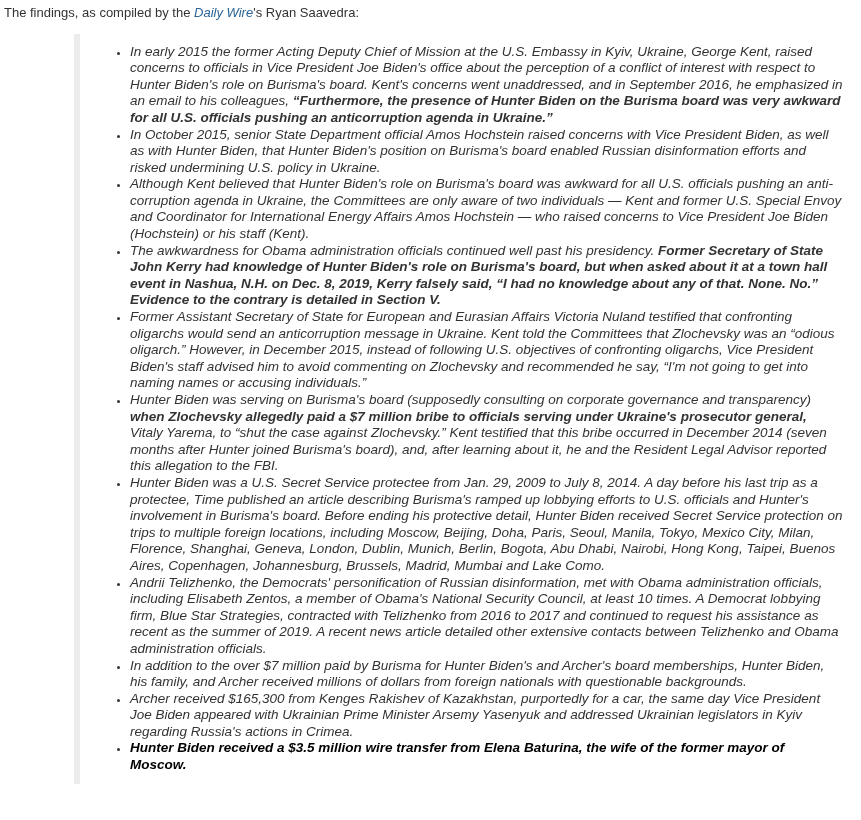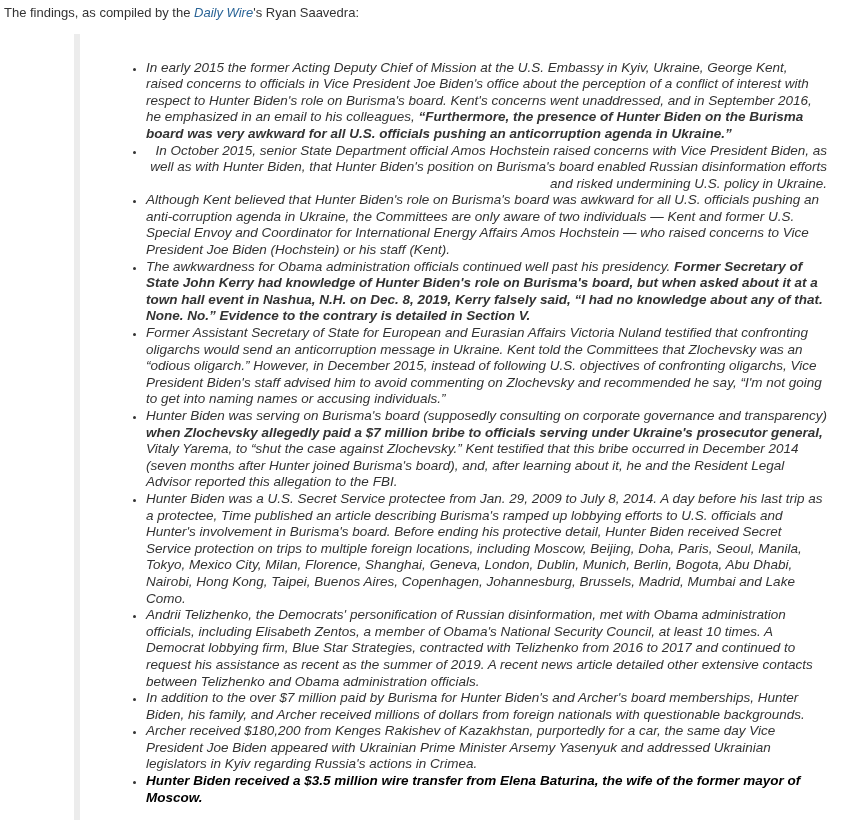--- a/index.html
+++ b/index.html
@@ -24,21 +24,21 @@
     font-style: italic;
     text-decoration: none;
     cursor: pointer;
   }
   blockquote.findings {
     margin: 0 16px 0 74px;
     border-left: 6px solid #ececec;
     padding: 10px 2px 10px 10px;
   }
   ul.findings-list {
-    margin: 16px;
+    margin: 0;
     padding: 0 0 0 40px;
     list-style-type: disc;
   }
   ul.findings-list li {
     font-style: italic;
     font-size: 13.5px;
     line-height: 16.6px;
     color: #333333;
     margin: 0;
   }
@@ -51,24 +51,24 @@
   }
 </style>
 </head>
 <body>
 
 <p class="intro" style="color: rgb(51, 51, 51);"><span>The findings, as compiled by the </span><a href="#" style="color: rgb(42, 100, 150);">Daily Wire</a><span>'s Ryan Saavedra:</span></p>
 
 <blockquote class="findings" style="border-left-color: rgb(236, 236, 236);">
   <ul class="findings-list">
       <li style="color: rgb(51, 51, 51);"><span>In early 2015 the former Acting Deputy Chief of Mission at the U.S. Embassy in Kyiv, Ukraine, George Kent, raised concerns to officials in Vice President Joe Biden's office about the perception of a conflict of interest with respect to Hunter Biden's role on Burisma's board. Kent's concerns went unaddressed, and in September 2016, he emphasized in an email to his colleagues, </span><b>“Furthermore, the presence of Hunter Biden on the Burisma board was very awkward for all U.S. officials pushing an anticorruption agenda in Ukraine.”</b></li>
-      <li style="color: rgb(51, 51, 51); text-align: right;"><span>In October 2015, senior State Department official Amos Hochstein raised concerns with Vice President Biden, as well as with Hunter Biden, that Hunter Biden's position on Burisma's board enabled Russian disinformation efforts and risked undermining U.S. policy in Ukraine.</span></li>
+      <li style="color: rgb(51, 51, 51);"><span>In October 2015, senior State Department official Amos Hochstein raised concerns with Vice President Biden, as well as with Hunter Biden, that Hunter Biden's position on Burisma's board enabled Russian disinformation efforts and risked undermining U.S. policy in Ukraine.</span></li>
       <li style="color: rgb(51, 51, 51);"><span>Although Kent believed that Hunter Biden's role on Burisma's board was awkward for all U.S. officials pushing an anti-corruption agenda in Ukraine, the Committees are only aware of two individuals — Kent and former U.S. Special Envoy and Coordinator for International Energy Affairs Amos Hochstein — who raised concerns to Vice President Joe Biden (Hochstein) or his staff (Kent).</span></li>
       <li style="color: rgb(51, 51, 51);"><span>The awkwardness for Obama administration officials continued well past his presidency. </span><b>Former Secretary of State John Kerry had knowledge of Hunter Biden's role on Burisma's board, but when asked about it at a town hall event in Nashua, N.H. on Dec. 8, 2019, Kerry falsely said, “I had no knowledge about any of that. None. No.” Evidence to the contrary is detailed in Section V.</b></li>
       <li style="color: rgb(51, 51, 51);"><span>Former Assistant Secretary of State for European and Eurasian Affairs Victoria Nuland testified that confronting oligarchs would send an anticorruption message in Ukraine. Kent told the Committees that Zlochevsky was an “odious oligarch.” However, in December 2015, instead of following U.S. objectives of confronting oligarchs, Vice President Biden's staff advised him to avoid commenting on Zlochevsky and recommended he say, “I'm not going to get into naming names or accusing individuals.”</span></li>
       <li style="color: rgb(51, 51, 51);"><span>Hunter Biden was serving on Burisma's board (supposedly consulting on corporate governance and transparency) </span><b>when Zlochevsky allegedly paid a $7 million bribe to officials serving under Ukraine's prosecutor general,</b><span> Vitaly Yarema, to “shut the case against Zlochevsky.” Kent testified that this bribe occurred in December 2014 (seven months after Hunter joined Burisma's board), and, after learning about it, he and the Resident Legal Advisor reported this allegation to the FBI.</span></li>
       <li style="color: rgb(51, 51, 51);"><span>Hunter Biden was a U.S. Secret Service protectee from Jan. 29, 2009 to July 8, 2014. A day before his last trip as a protectee, Time published an article describing Burisma's ramped up lobbying efforts to U.S. officials and Hunter's involvement in Burisma's board. Before ending his protective detail, Hunter Biden received Secret Service protection on trips to multiple foreign locations, including Moscow, Beijing, Doha, Paris, Seoul, Manila, Tokyo, Mexico City, Milan, Florence, Shanghai, Geneva, London, Dublin, Munich, Berlin, Bogota, Abu Dhabi, Nairobi, Hong Kong, Taipei, Buenos Aires, Copenhagen, Johannesburg, Brussels, Madrid, Mumbai and Lake Como.</span></li>
       <li style="color: rgb(51, 51, 51);"><span>Andrii Telizhenko, the Democrats' personification of Russian disinformation, met with Obama administration officials, including Elisabeth Zentos, a member of Obama's National Security Council, at least 10 times. A Democrat lobbying firm, Blue Star Strategies, contracted with Telizhenko from 2016 to 2017 and continued to request his assistance as recent as the summer of 2019. A recent news article detailed other extensive contacts between Telizhenko and Obama administration officials.</span></li>
       <li style="color: rgb(51, 51, 51);"><span>In addition to the over $7 million paid by Burisma for Hunter Biden's and Archer's board memberships, Hunter Biden, his family, and Archer received millions of dollars from foreign nationals with questionable backgrounds.</span></li>
-      <li style="color: rgb(51, 51, 51);"><span>Archer received $180,200 from Kenges Rakishev of Kazakhstan, purportedly for a car, the same day Vice President Joe Biden appeared with Ukrainian Prime Minister Arsemy Yasenyuk and addressed Ukrainian legislators in Kyiv regarding Russia's actions in Crimea.</span></li>
+      <li style="color: rgb(51, 51, 51);"><span>Archer received $165,300 from Kenges Rakishev of Kazakhstan, purportedly for a car, the same day Vice President Joe Biden appeared with Ukrainian Prime Minister Arsemy Yasenyuk and addressed Ukrainian legislators in Kyiv regarding Russia's actions in Crimea.</span></li>
       <li style="color: #000000;"><b>Hunter Biden received a $3.5 million wire transfer from Elena Baturina, the wife of the former mayor of Moscow.</b></li>
     </ul>
 </blockquote>
 
 </body></html>

